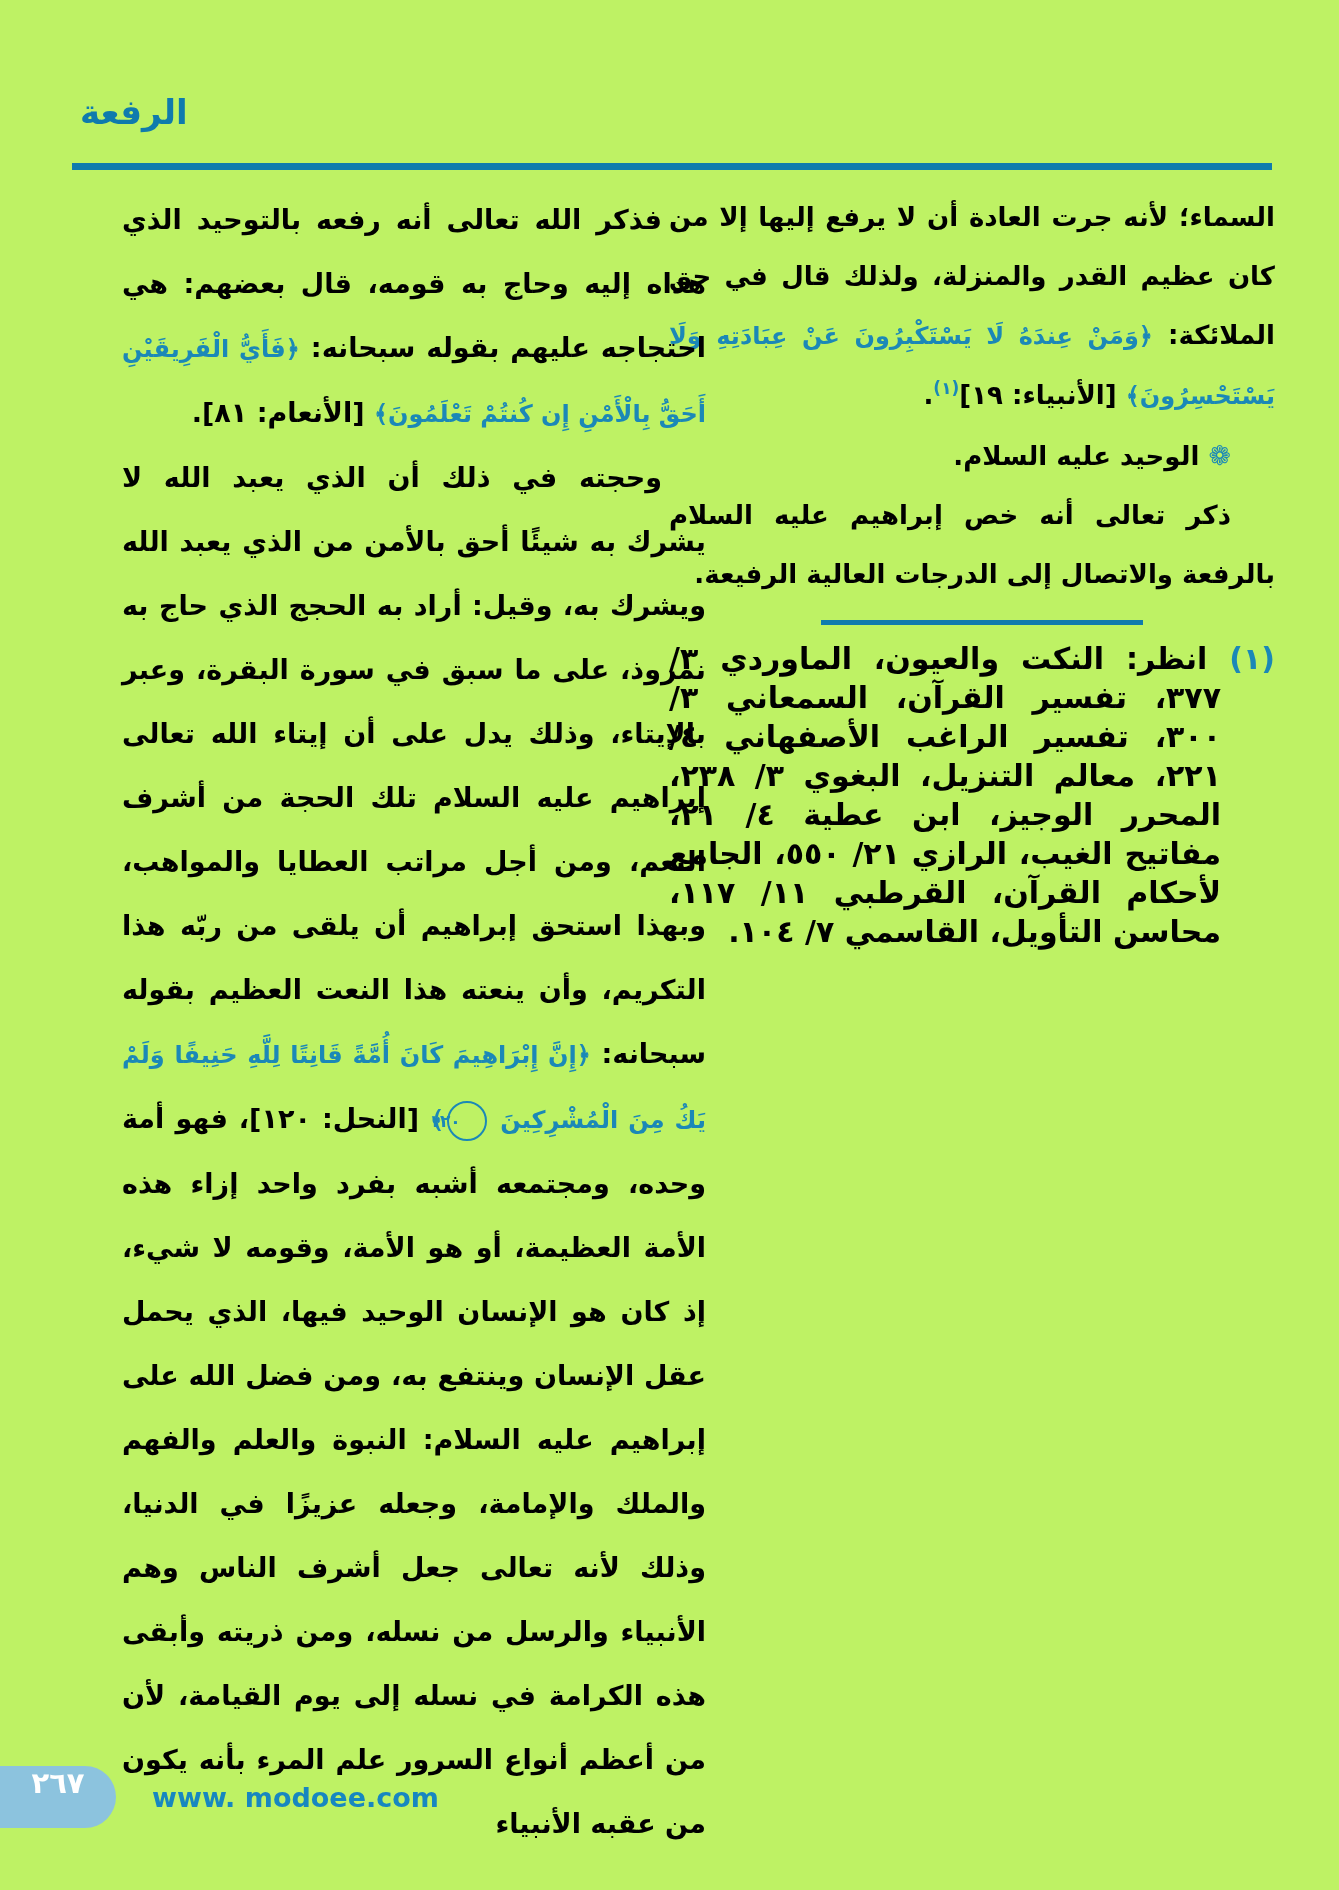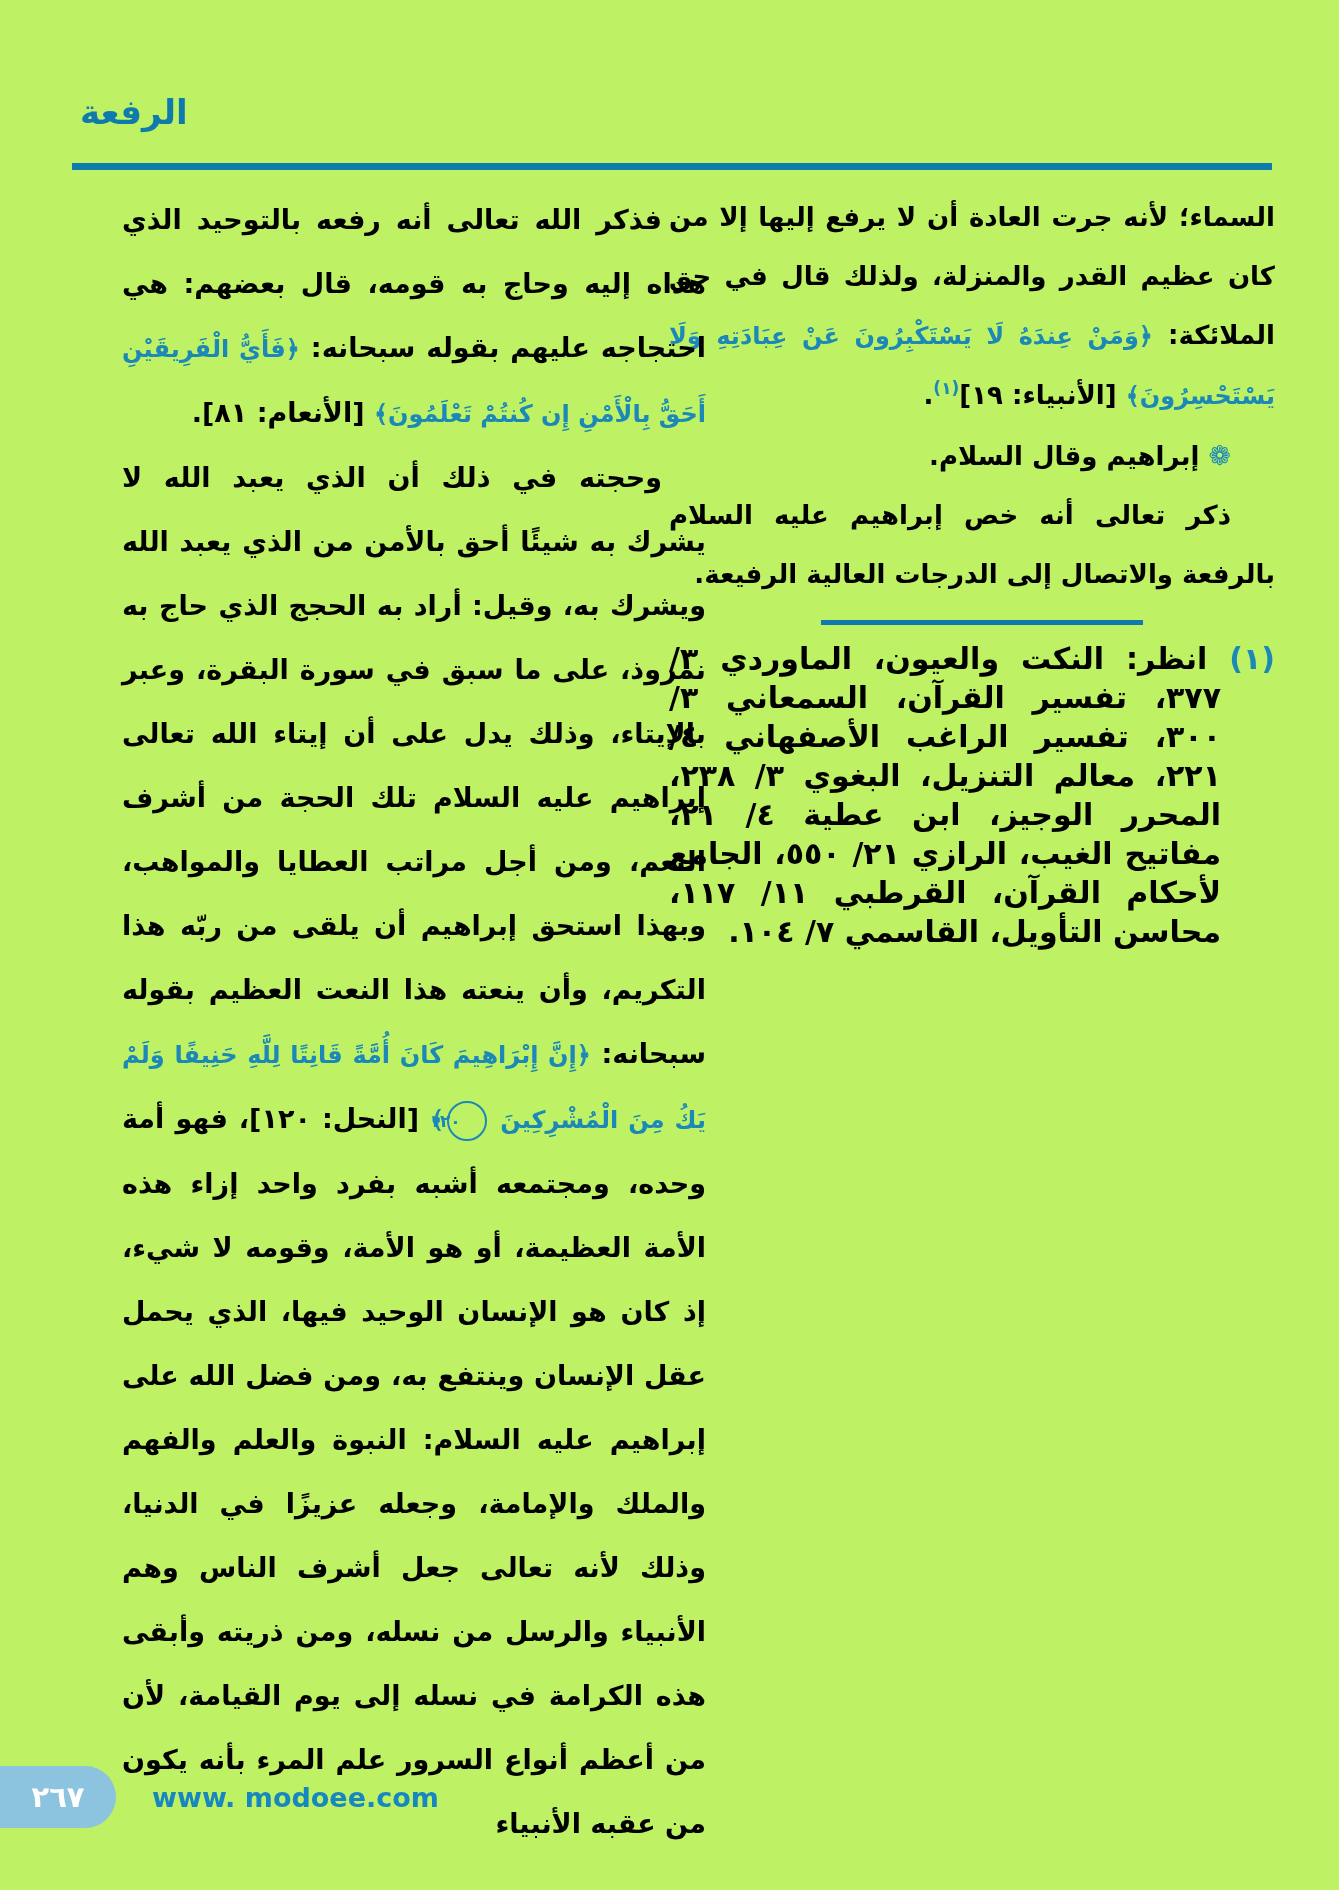--- a/index.html
+++ b/index.html
@@ -60,42 +60,42 @@
   .footnote{
     font-size:30px;line-height:39px;font-weight:bold;
     text-align:justify;text-justify:inter-word;
     padding-right:54px;text-indent:-54px;
   }
   .fn-num{color:var(--quran);}
   
   .page-tab{
     position:absolute;left:0;top:1766px;width:116px;height:62px;
     background:var(--tab);border-radius:0 34px 34px 0;
-    display:flex;align-items:center;justify-content:center;
+    display:flex;align-items:flex-start;justify-content:center;
     color:#ffffff;font-size:29px;font-weight:bold;
   }
   .site-url{
     position:absolute;left:152px;top:1782px;
     direction:ltr;
     color:var(--link);font-size:27px;font-weight:bold;
   }
 </style>
 </head>
 <body>
 
 <div class="page">
 
   <div class="chapter-title">الرفعة</div>
 
   <div class="header-rule"></div>
 
   <div class="col col-right" id="col-right">
 
   <p class="para"><span class="run-body">السماء؛ لأنه جرت العادة أن لا يرفع إليها إلا من كان عظيم القدر والمنزلة، ولذلك قال في حق الملائكة: </span><span class="run-quran">﴿وَمَنْ عِندَهُ لَا يَسْتَكْبِرُونَ عَنْ عِبَادَتِهِ وَلَا يَسْتَحْسِرُونَ﴾</span><span class="run-body"> [الأنبياء: ١٩]</span><span class="run-fnref">(١)</span><span class="run-body">.</span></p>
-      <p class="para indent"><span class="run-rosette">❁</span><span class="run-heading"> إبراهيم وقال السلام.</span></p>
+      <p class="para indent"><span class="run-rosette">❁</span><span class="run-heading"> الوحيد عليه السلام.</span></p>
       <p class="para indent"><span class="run-body">ذكر تعالى أنه خص إبراهيم عليه السلام بالرفعة والاتصال إلى الدرجات العالية الرفيعة.</span></p>
       <div class="fn-divider"></div>
       <div id="footnotes">
         <p class="footnote"><span class="fn-num">(١) </span><span>انظر: النكت والعيون، الماوردي ٣/ ٣٧٧، تفسير القرآن، السمعاني ٣/ ٣٠٠، تفسير الراغب الأصفهاني ٤/ ٢٢١، معالم التنزيل، البغوي ٣/ ٢٣٨، المحرر الوجيز، ابن عطية ٤/ ٢١، مفاتيح الغيب، الرازي ٢١/ ٥٥٠، الجامع لأحكام القرآن، القرطبي ١١/ ١١٧، محاسن التأويل، القاسمي ٧/ ١٠٤.</span></p>
       </div>
     </div>
 
   <div class="col col-left" id="col-left">
       <p class="para indent"><span class="run-body">فذكر الله تعالى أنه رفعه بالتوحيد الذي هداه إليه وحاج به قومه، قال بعضهم: هي احتجاجه عليهم بقوله سبحانه: </span><span class="run-quran">﴿فَأَيُّ الْفَرِيقَيْنِ أَحَقُّ بِالْأَمْنِ إِن كُنتُمْ تَعْلَمُونَ﴾</span><span class="run-body"> [الأنعام: ٨١].</span></p>
       <p class="para indent"><span class="run-body">وحجته في ذلك أن الذي يعبد الله لا يشرك به شيئًا أحق بالأمن من الذي يعبد الله ويشرك به، وقيل: أراد به الحجج الذي حاج به نمروذ، على ما سبق في سورة البقرة، وعبر بالإيتاء، وذلك يدل على أن إيتاء الله تعالى إبراهيم عليه السلام تلك الحجة من أشرف النعم، ومن أجل مراتب العطايا والمواهب، وبهذا استحق إبراهيم أن يلقى من ربّه هذا التكريم، وأن ينعته هذا النعت العظيم بقوله سبحانه: </span><span class="run-quran">﴿إِنَّ إِبْرَاهِيمَ كَانَ أُمَّةً قَانِتًا لِلَّهِ حَنِيفًا وَلَمْ يَكُ مِنَ الْمُشْرِكِينَ </span><span class="run-ayah">١٢٠</span><span class="run-quran">﴾</span><span class="run-body"> [النحل: ١٢٠]، فهو أمة وحده، ومجتمعه أشبه بفرد واحد إزاء هذه الأمة العظيمة، أو هو الأمة، وقومه لا شيء، إذ كان هو الإنسان الوحيد فيها، الذي يحمل عقل الإنسان وينتفع به، ومن فضل الله على إبراهيم عليه السلام: النبوة والعلم والفهم والملك والإمامة، وجعله عزيزًا في الدنيا، وذلك لأنه تعالى جعل أشرف الناس وهم الأنبياء والرسل من نسله، ومن ذريته وأبقى هذه الكرامة في نسله إلى يوم القيامة، لأن من أعظم أنواع السرور علم المرء بأنه يكون من عقبه الأنبياء</span></p>

